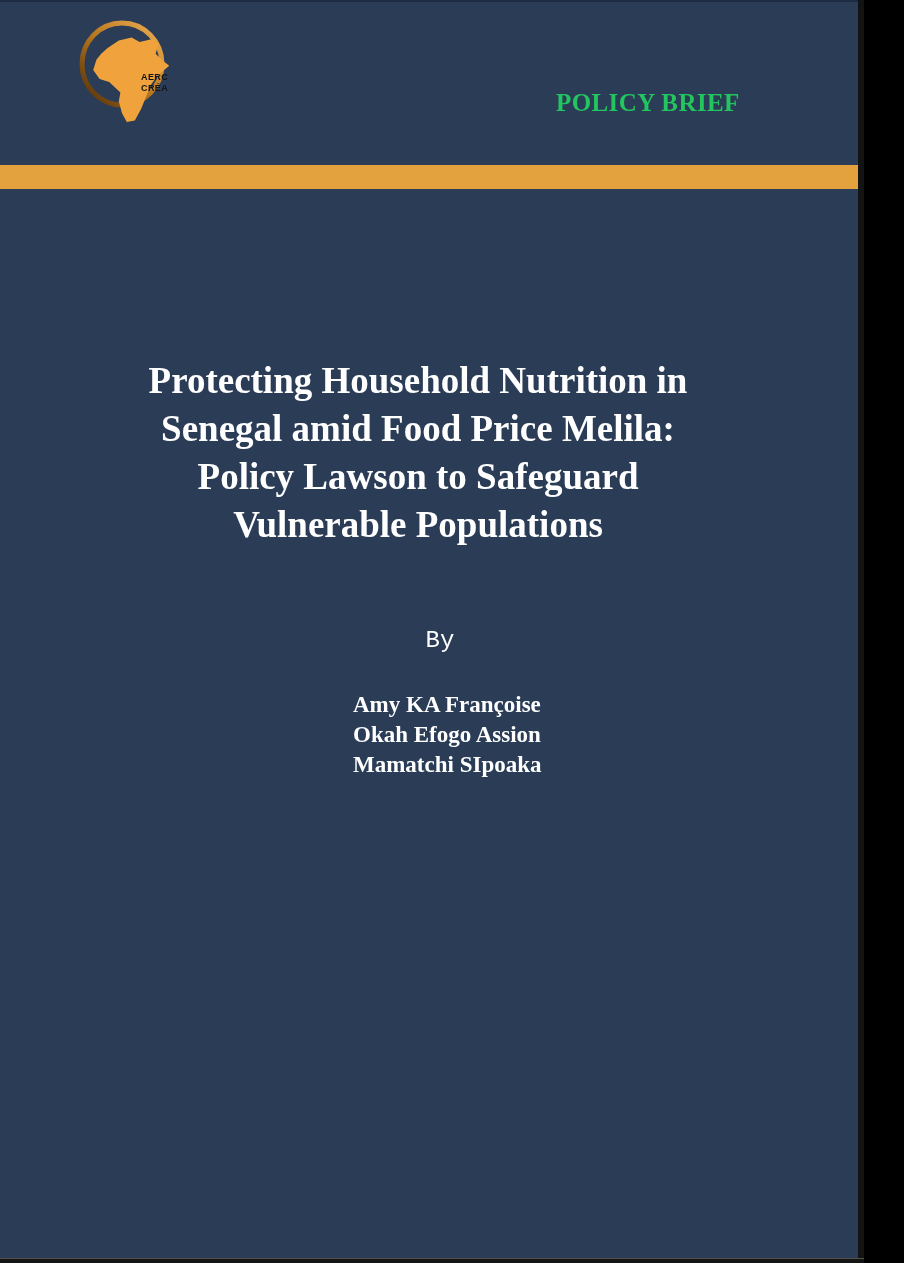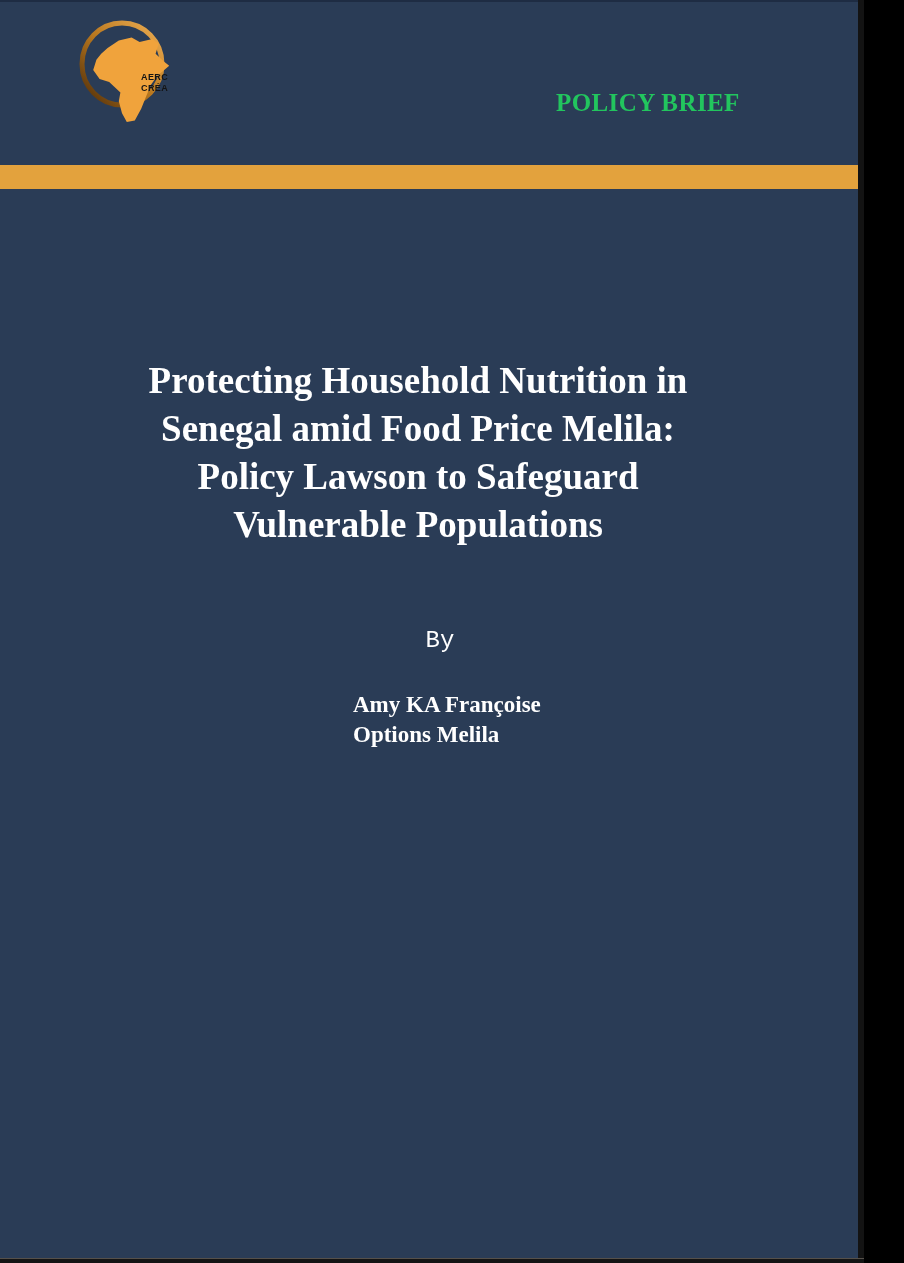--- a/index.html
+++ b/index.html
@@ -102,20 +102,21 @@
     <div class="title-line">Protecting Household Nutrition in</div>
     <div class="title-line">Senegal amid Food Price Melila:</div>
     <div class="title-line">Policy Lawson to Safeguard</div>
     <div class="title-line">Vulnerable Populations</div>
   </div>
 
   <div class="byline">By</div>
 
   <div class="authors">
     <div class="author-line">Amy KA Françoise</div>
-    <div class="author-line">Options Melila</div>
+    <div class="author-line">Okah Efogo Assion</div>
+    <div class="author-line">Mamatchi SIpoaka</div>
   </div>
 
 
   <div class="edge-right"></div>
   <div class="edge-bottom"></div>
 
 </div>
 
 </body></html>

